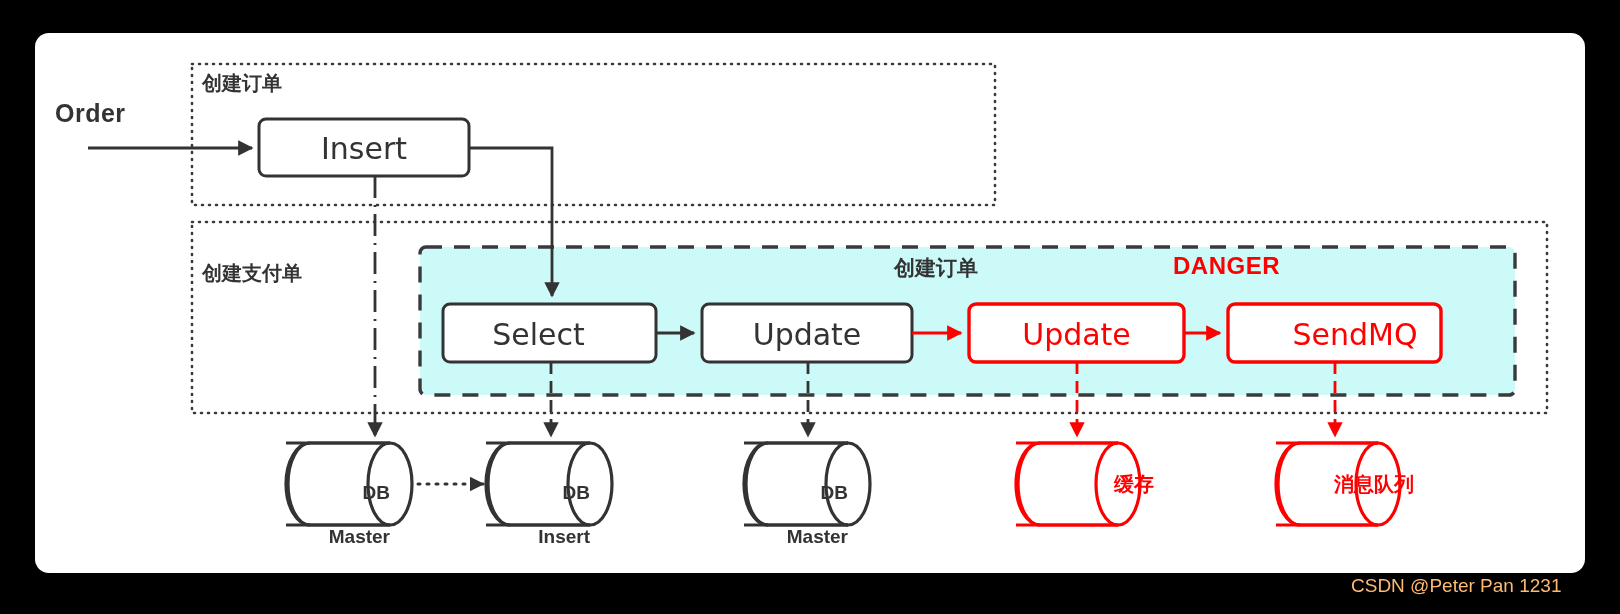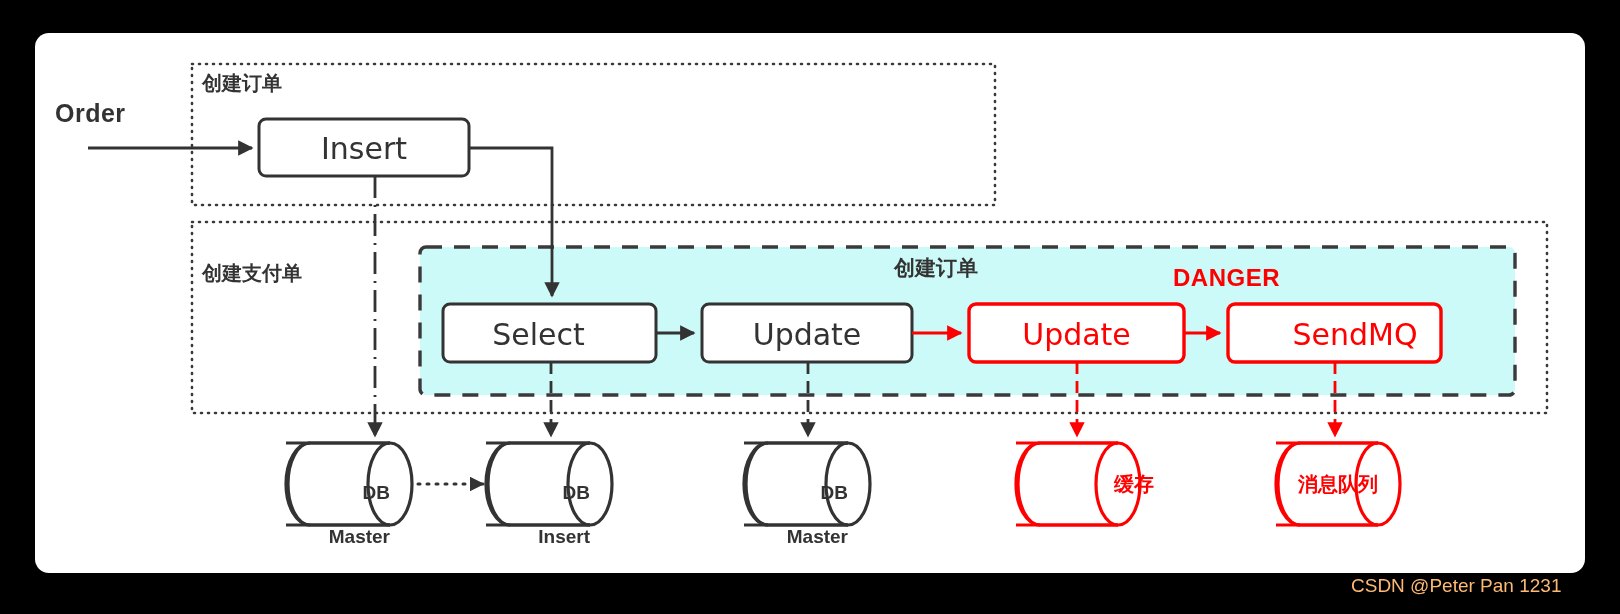--- a/index.html
+++ b/index.html
@@ -64,21 +64,20 @@
     left: 894px;
     top: 254px;
     font-size: 21px;
   }
   #danger-label {
     left: 1173px;
     top: 252px;
     font-size: 24px;
     color: #FF0000;
     letter-spacing: 0.5px;
-    margin-top: 12px;
   }
   .node-text {
     position: absolute;
     white-space: nowrap;
     font-weight: normal;
     color: #333333;
     font-size: 30px;
     font-family: "DejaVu Sans", sans-serif;
   }
   .node-text.red {
@@ -232,17 +231,17 @@
     <div>Insert</div>
   </div>
 
   <div class="cyl-text" style="left:744px; top:460px; width:104px;">
     <div>DB</div>
     <div>Master</div>
   </div>
 
   <div class="cyl-text red" style="left:1016px; top:473px; width:102px;padding-left:36px;">缓存</div>
 
-  <div class="cyl-text red" style="left:1276px; top:473px; width:102px;">消息队列</div>
+  <div class="cyl-text red" style="left:1276px; top:473px; width:102px;padding-left:36px;">消息队列</div>
 
   <div id="watermark">CSDN @Peter Pan 1231</div>
 
 </div>
 
 </body></html>

